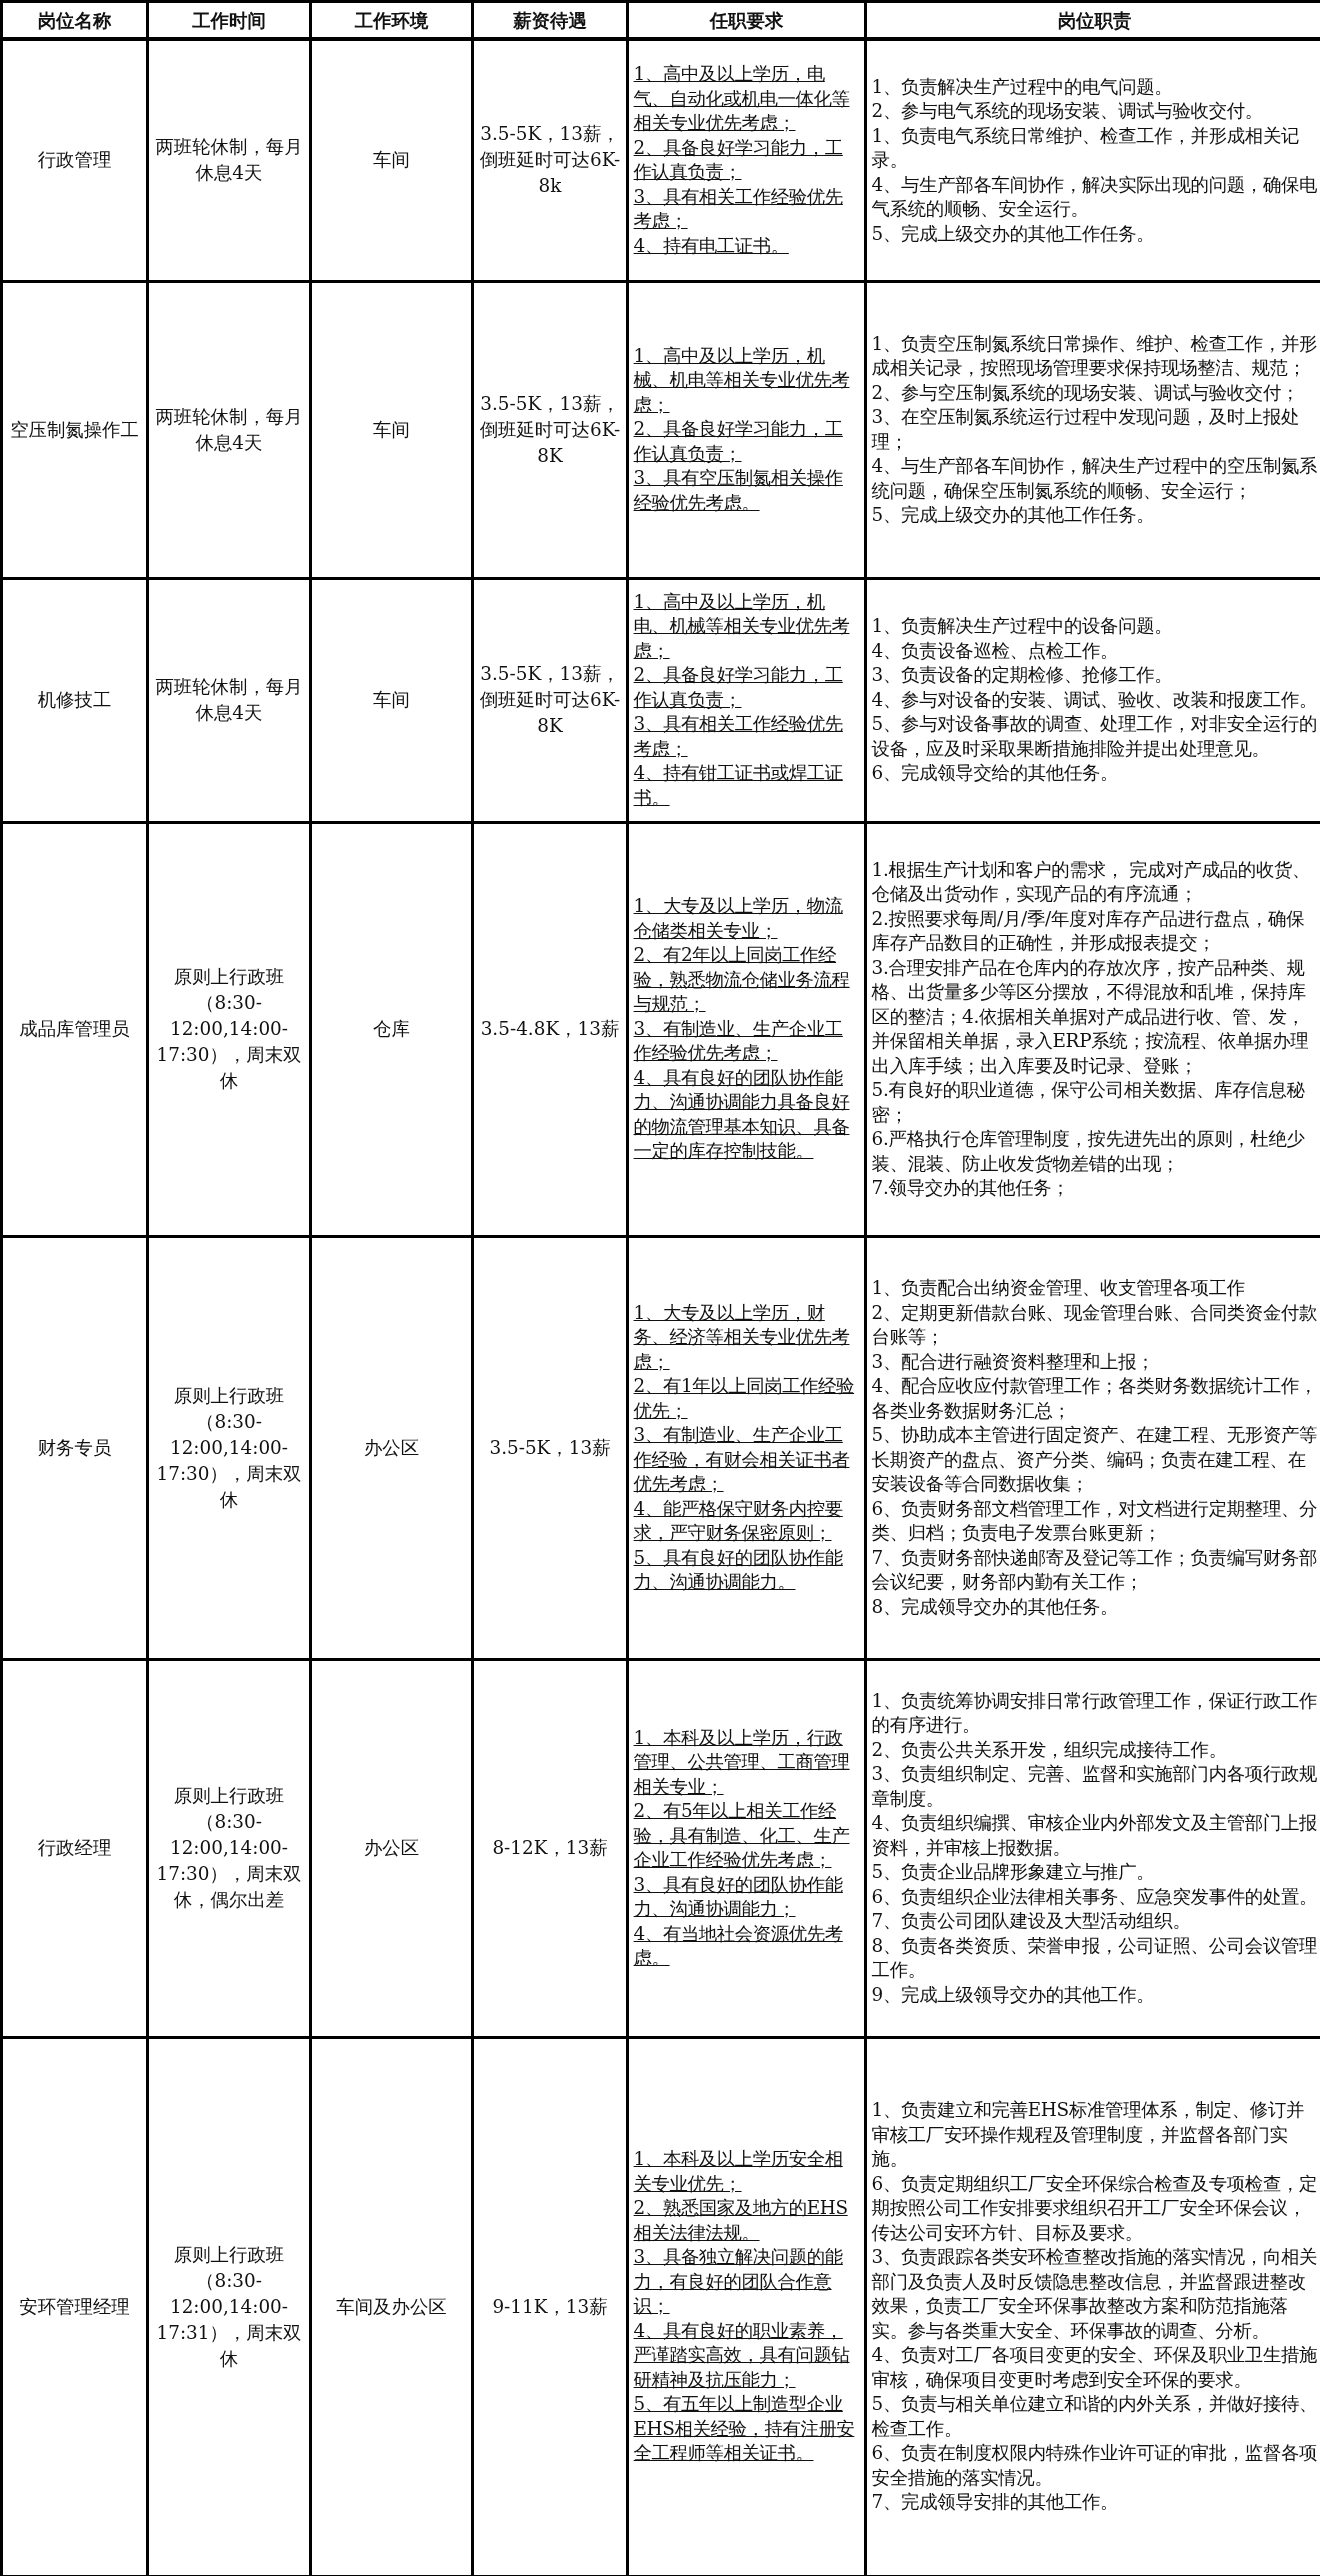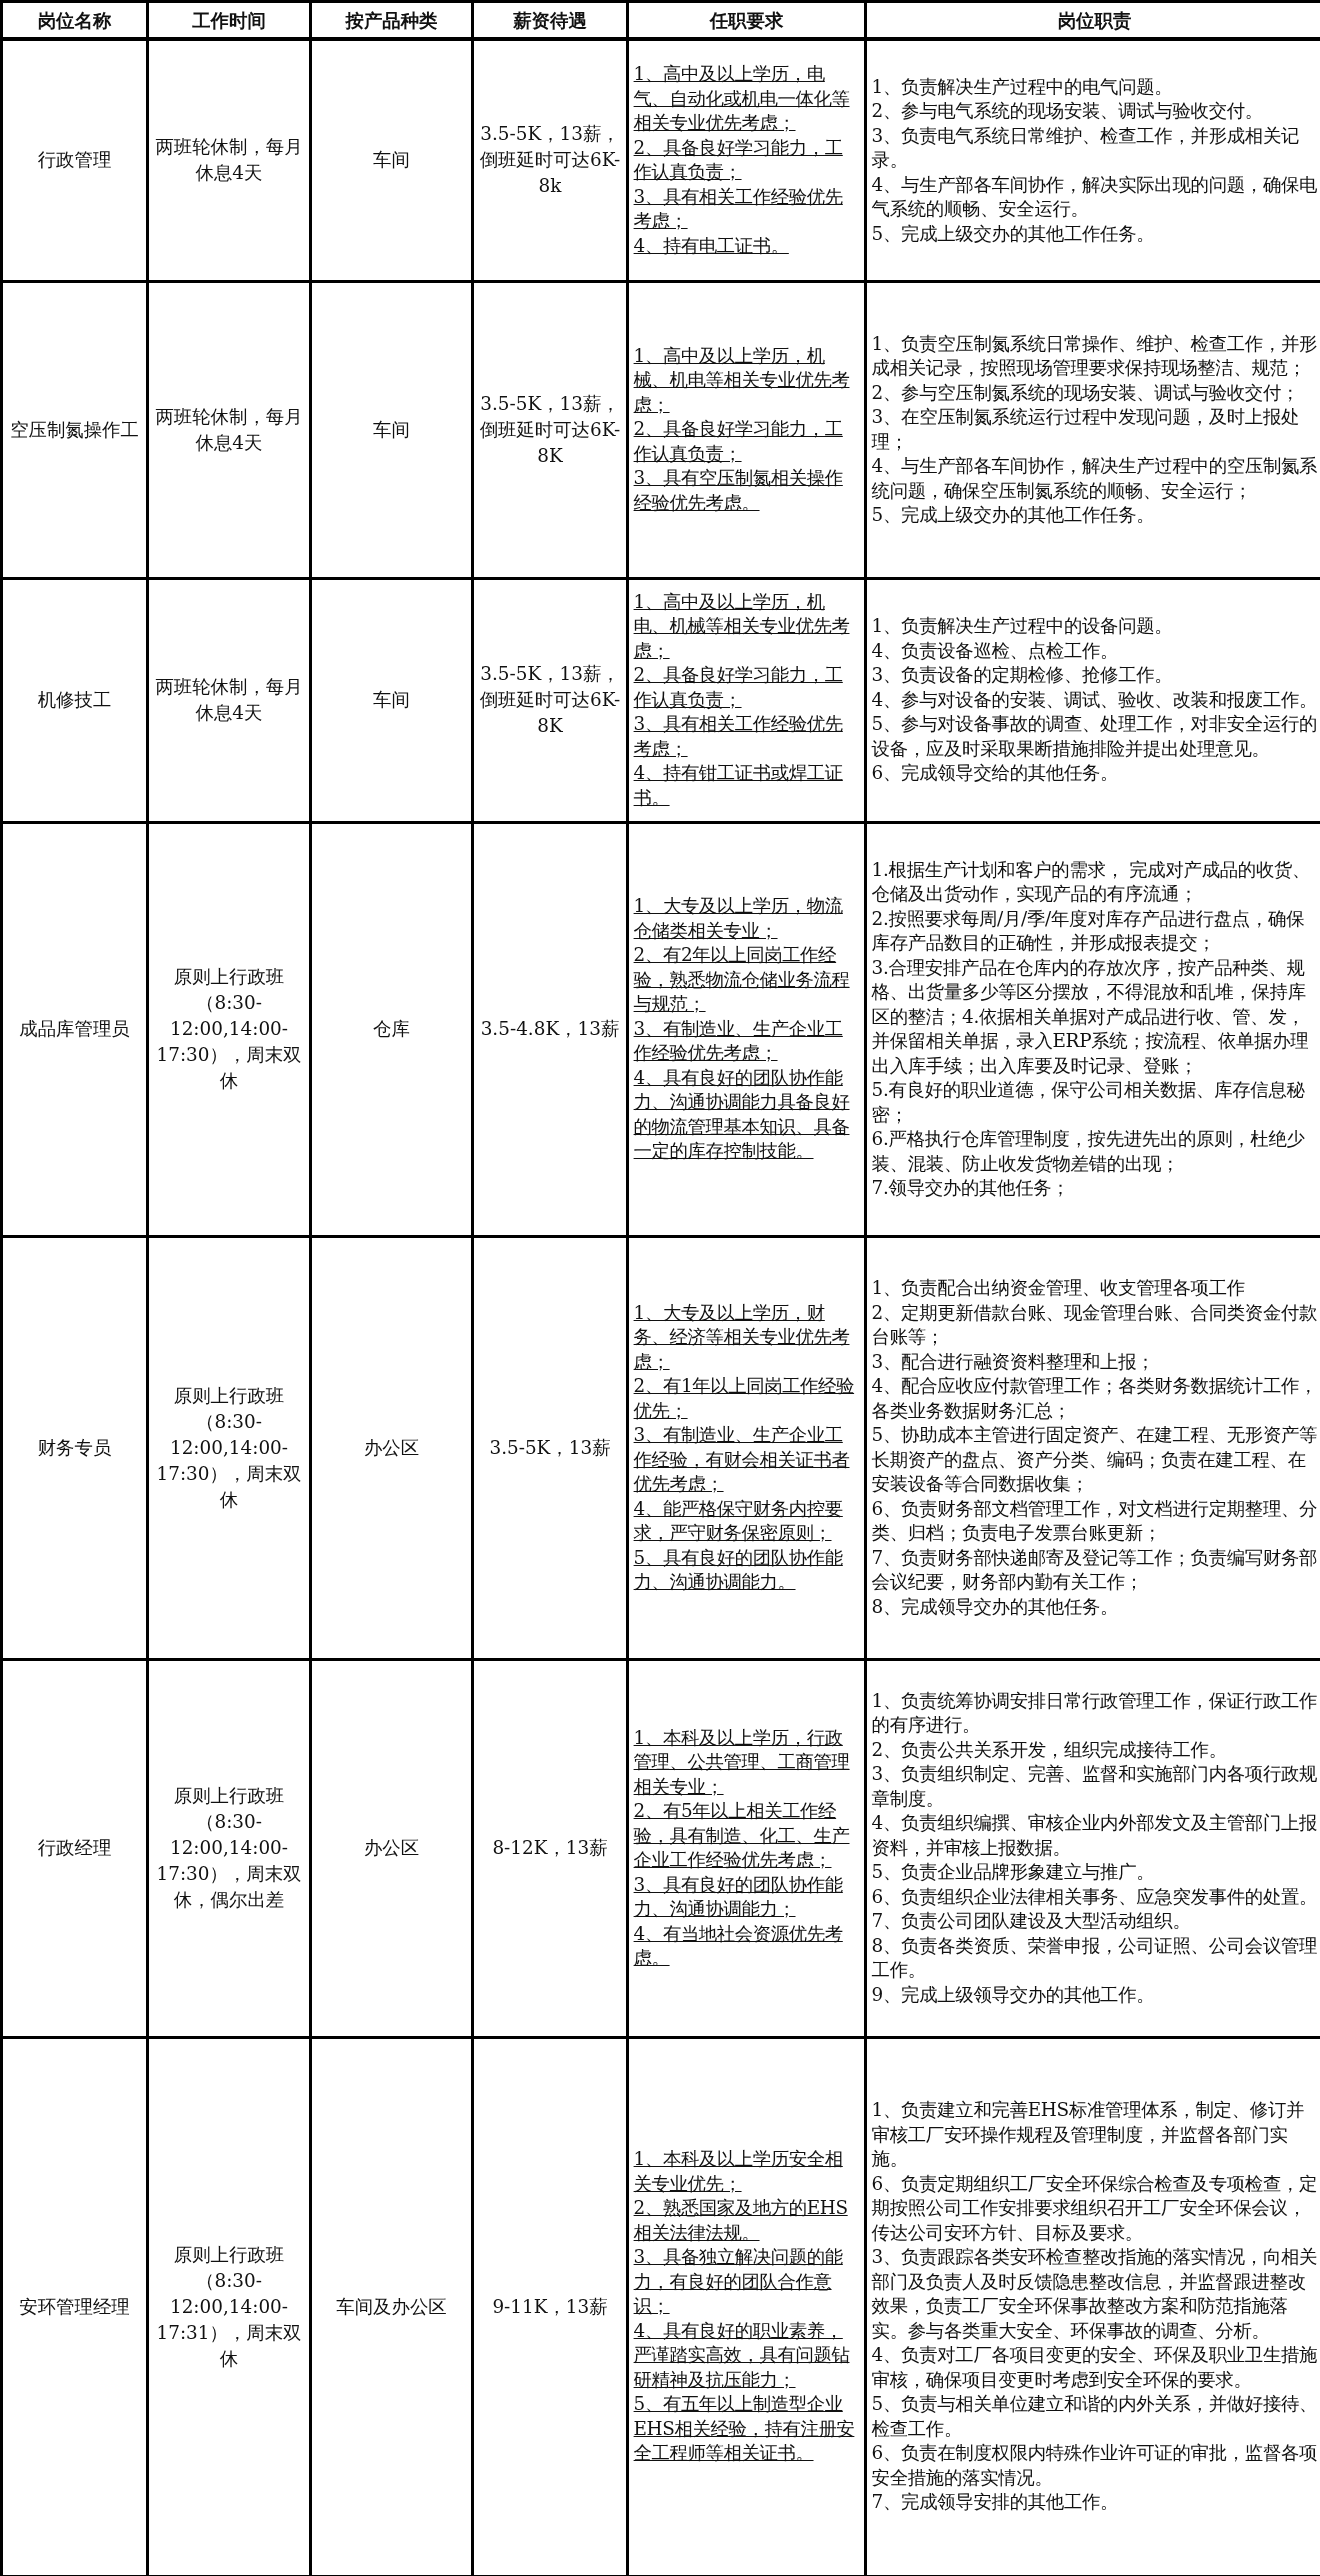--- a/index.html
+++ b/index.html
@@ -42,42 +42,42 @@
     <col style="width:163px">
     <col style="width:162px">
     <col style="width:155px">
     <col style="width:238px">
     <col style="width:458px">
   </colgroup>
   <thead>
     <tr>
       <th>岗位名称</th>
       <th>工作时间</th>
-      <th>按产品种类</th>
+      <th>工作环境</th>
       <th>薪资待遇</th>
       <th>任职要求</th>
       <th>岗位职责</th>
     </tr>
   </thead>
   <tbody id="rows">
       <tr class="row" style="height: 242px;">
     <td class="c">行政管理</td>
     <td class="c">两班轮休制，每月休息4天</td>
     <td class="c">车间</td>
     <td class="c">3.5-5K，13薪，倒班延时可达6K-8k</td>
     <td class="req">
           <span class="line">1、高中及以上学历，电气、自动化或机电一体化等相关专业优先考虑；</span>
           <span class="line">2、具备良好学习能力，工作认真负责；</span>
           <span class="line">3、具有相关工作经验优先考虑；</span>
           <span class="line">4、持有电工证书。</span>
         </td>
     <td class="duty">
           <span class="line">1、负责解决生产过程中的电气问题。</span>
           <span class="line">2、参与电气系统的现场安装、调试与验收交付。</span>
-          <span class="line">3、负责电气系统日常维护、检查工作，并形成相关记录。</span>
+          <span class="line">1、负责电气系统日常维护、检查工作，并形成相关记录。</span>
           <span class="line">4、与生产部各车间协作，解决实际出现的问题，确保电气系统的顺畅、安全运行。</span>
           <span class="line">5、完成上级交办的其他工作任务。</span>
         </td>
   </tr>
       <tr class="row" style="height: 297px;">
     <td class="c">空压制氮操作工</td>
     <td class="c">两班轮休制，每月休息4天</td>
     <td class="c">车间</td>
     <td class="c">3.5-5K，13薪，倒班延时可达6K-8K</td>
     <td class="req">

